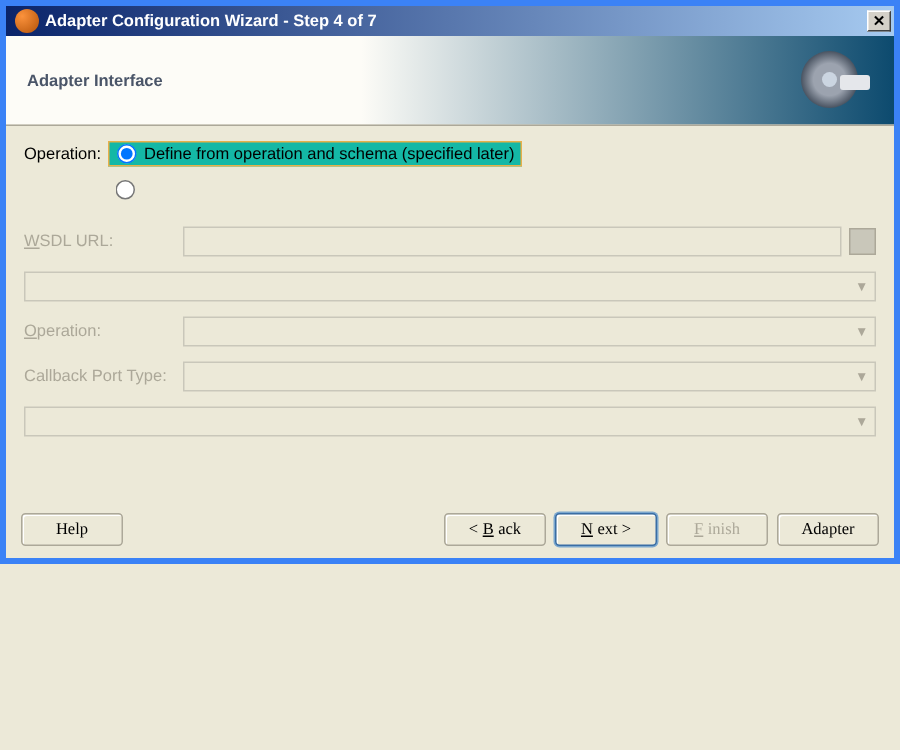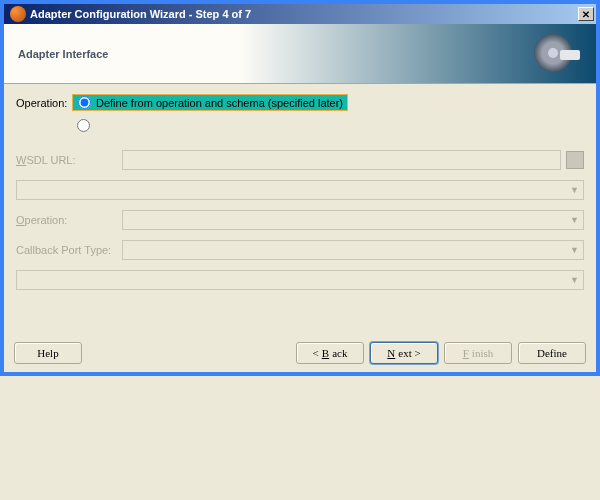--- a/index.html
+++ b/index.html
@@ -106,15 +106,15 @@
       </div>
     </div>
   </div>
 
   <div class="footer">
     <button class="btn">Help</button>
     <div class="footer-spacer"></div>
     <button class="btn">&lt; <span class="underline">B</span>ack</button>
     <button class="btn focused"><span class="underline">N</span>ext &gt;</button>
     <button class="btn disabled"><span class="underline">F</span>inish</button>
-    <button class="btn">Define</button>
+    <button class="btn">Adapter</button>
   </div>
 </div>
 
 </body></html>

